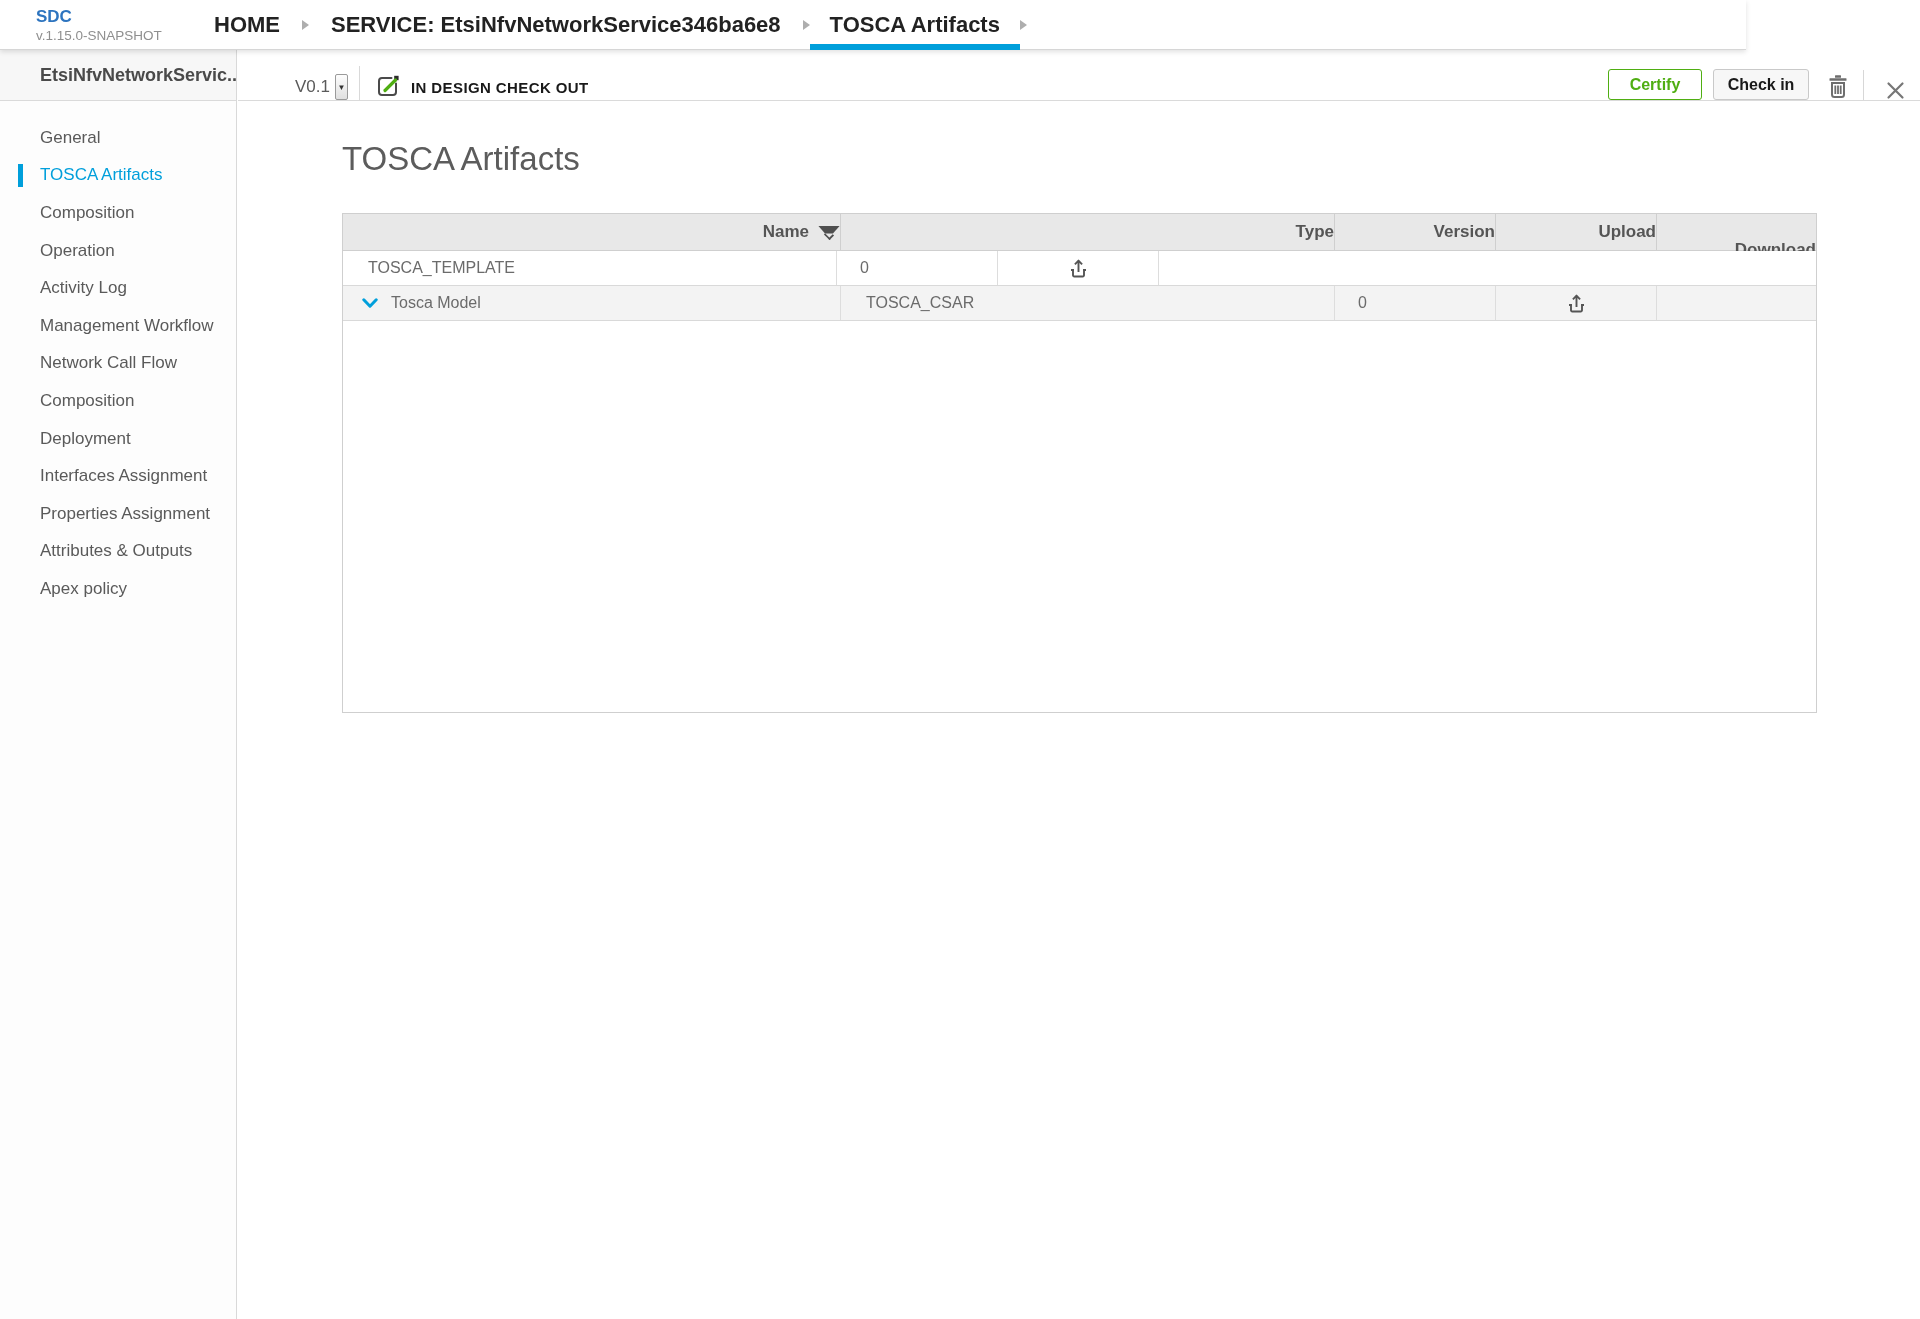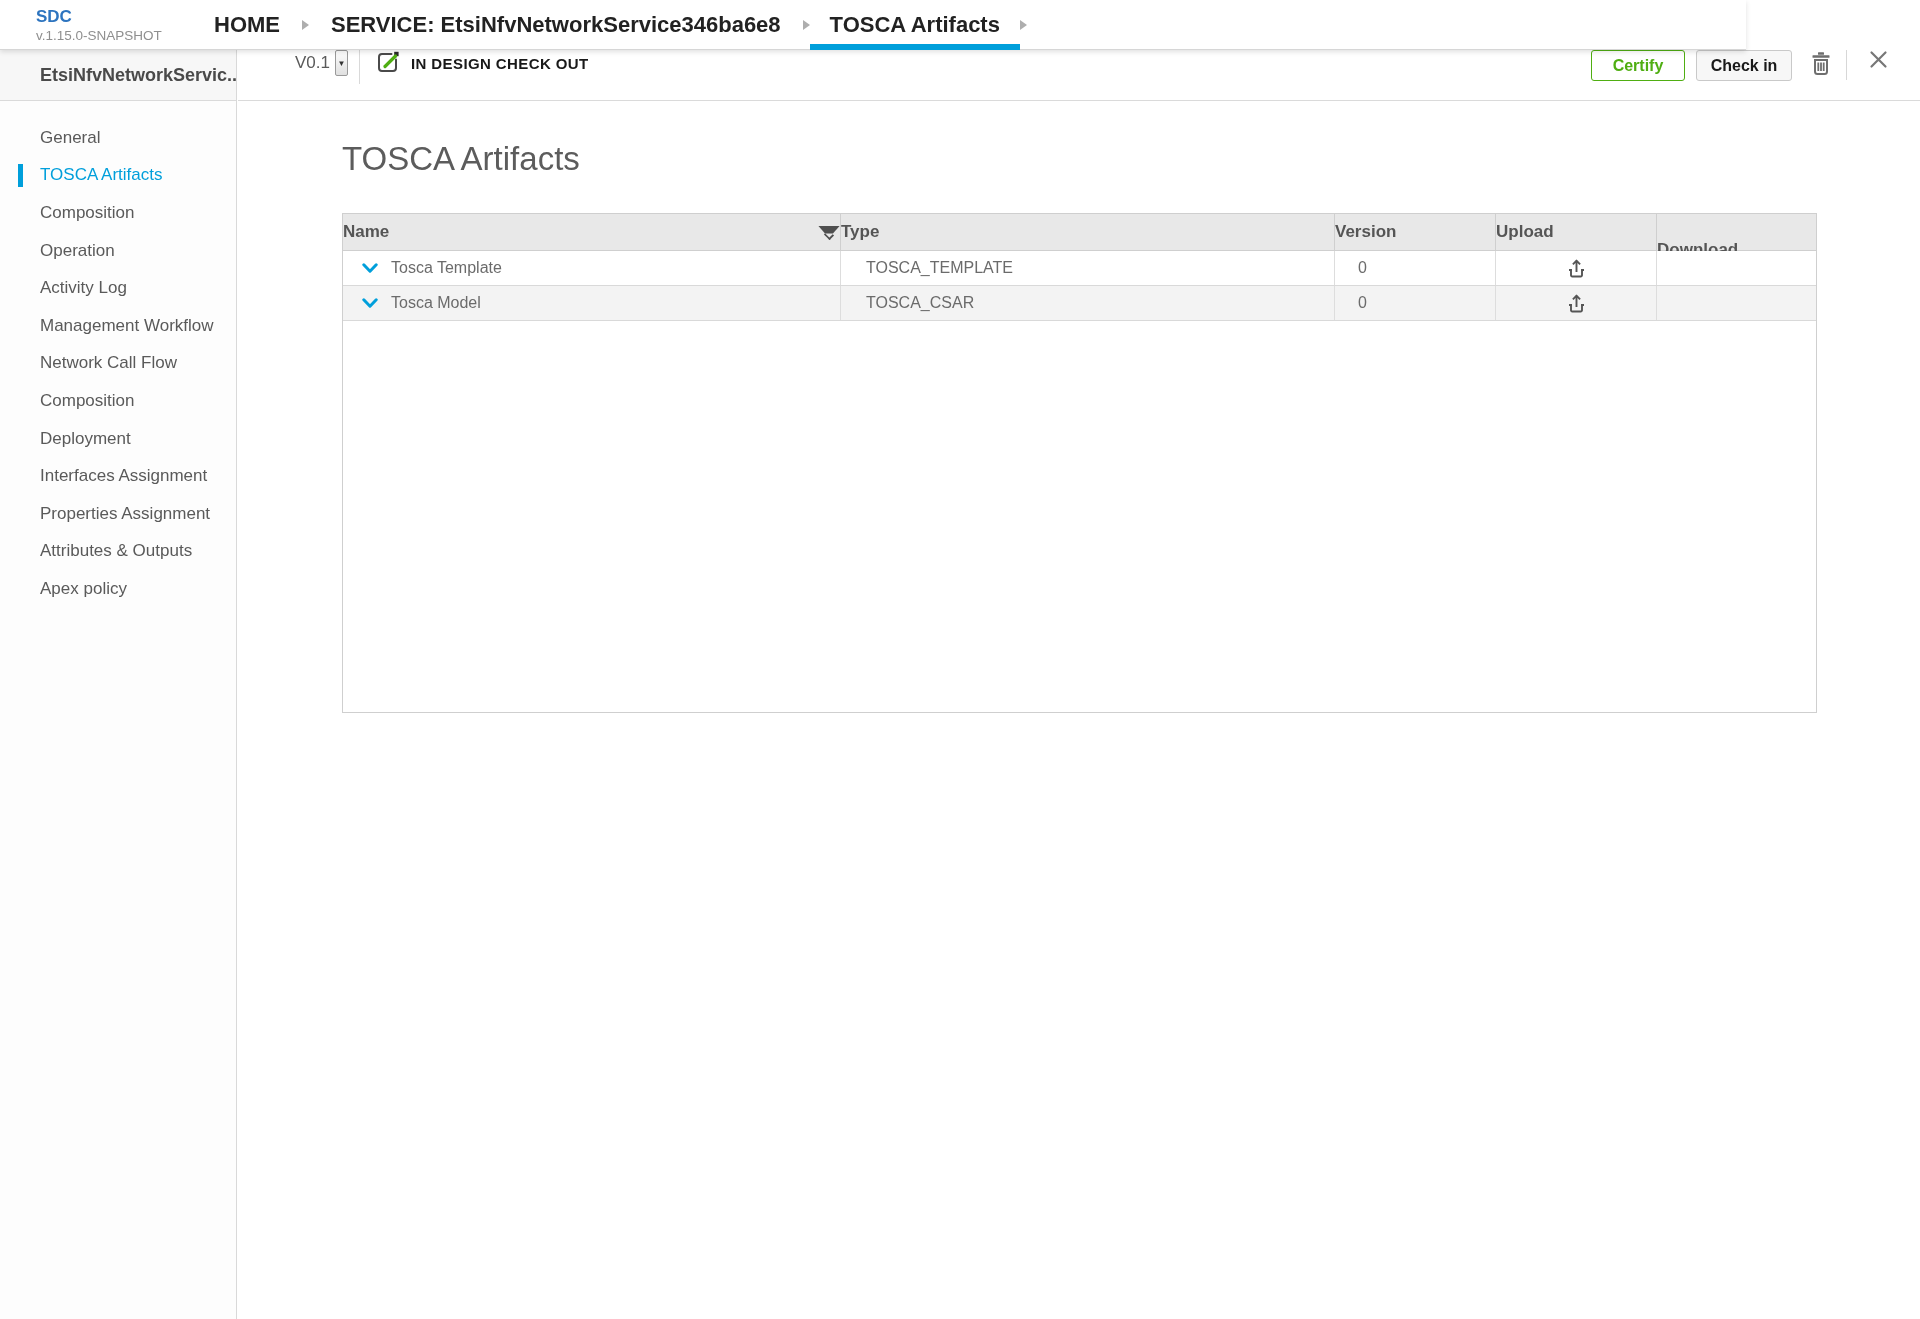--- a/index.html
+++ b/index.html
@@ -52,22 +52,22 @@
     padding-left:40px;font-size:17px;color:var(--txt-gray);cursor:pointer;
   }
   .menu li.active{color:var(--accent);}
   .menu li.active::before{
     content:"";position:absolute;left:18px;top:7px;bottom:7px;width:5px;background:var(--accent);
   }
   
   .toolbar{
     position:absolute;left:238px;right:0;top:50px;height:51px;
     background:#fff;border-bottom:1px solid #dadada;
-    display:flex;align-items:flex-start;
-    padding-left:57px;padding-right:32px;
+    display:flex;align-items:flex-end;
+    padding-left:57px;padding-right:15px;
   }
   .version-ctl{display:flex;align-items:center;cursor:pointer;}
   .version-label{font-size:17px;color:var(--txt-gray);}
   .stepper{
     width:13px;height:26px;margin-left:5px;border:1px solid #9a9a9a;border-radius:2px;
     background:linear-gradient(#fdfdfd,#e0e0e0);
     display:flex;align-items:center;justify-content:center;
     font-size:8px;color:#333;
   }
   .v-divider{width:1px;height:34px;background:#d9d9d9;margin:0 12px 0 11px;}
@@ -89,21 +89,21 @@
   .page-title{
     margin:37px 0 0 104px;font-size:33px;line-height:42px;font-weight:300;color:#5c5c5c;
   }
   .tbl{
     margin:33px 0 0 104px;width:1475px;height:500px;
     border:1px solid var(--tbl-border);background:#fff;
     display:flex;flex-direction:column;
   }
   .tbl-head{display:flex;height:37px;background:#e8e8e8;border-bottom:1px solid var(--tbl-border);flex:none;}
   .hcell{
-    display:flex;align-items:center;justify-content:space-between;
+    display:flex;align-items:center;justify-content:flex-end;
     font-size:17px;font-weight:600;color:#555;
     border-right:1px solid var(--tbl-border);cursor:pointer;
   }
   .hcell:last-child{border-right:none;}
   .c-name{width:498px;}
   .c-type{width:494px;}
   .c-version{width:161px;}
   .c-upload{width:161px;}
   .c-download{flex:1;margin-top:36px;}
   .sort-icon{display:flex;flex-direction:column;align-items:center;margin-left:9px;}
@@ -237,28 +237,20 @@
           <span class="sort-chev"></span>
         </span>
       </div>
       <div class="hcell c-type">Type</div>
       <div class="hcell c-version">Version</div>
       <div class="hcell c-upload">Upload</div>
       <div class="hcell c-download">Download</div>
     </div>
     <div id="table-rows">
         <div class="row">
-    <div class="cell c-name">
-      <span class="expand">
-        <svg width="16" height="11" viewBox="0 0 16 11">
-          <path d="M1.8 1.8 L8 8.2 L14.2 1.8" fill="none" stroke="currentColor" stroke-width="3" stroke-linecap="round" stroke-linejoin="round"></path>
-        </svg>
-      </span>
-      <span class="row-name">Tosca Template</span>
-    </div>
     <div class="cell c-type row-type">TOSCA_TEMPLATE</div>
     <div class="cell c-version row-version">0</div>
     <div class="cell c-upload">
       <span class="updl up-icon">
         <svg width="19" height="21" viewBox="0 0 19 21">
           <path d="M2 12 h3 M14 12 h3 M4 12 v5.3 a1.2 1.2 0 0 0 1.2 1.2 h8.6 a1.2 1.2 0 0 0 1.2 -1.2 V12" fill="none" stroke="currentColor" stroke-width="1.9"></path>
           <path d="M9.5 14 V3 M5.9 6.3 L9.5 2.6 L13.1 6.3" fill="none" stroke="currentColor" stroke-width="1.9" stroke-linejoin="round"></path>
         </svg>
       </span>
     </div>

